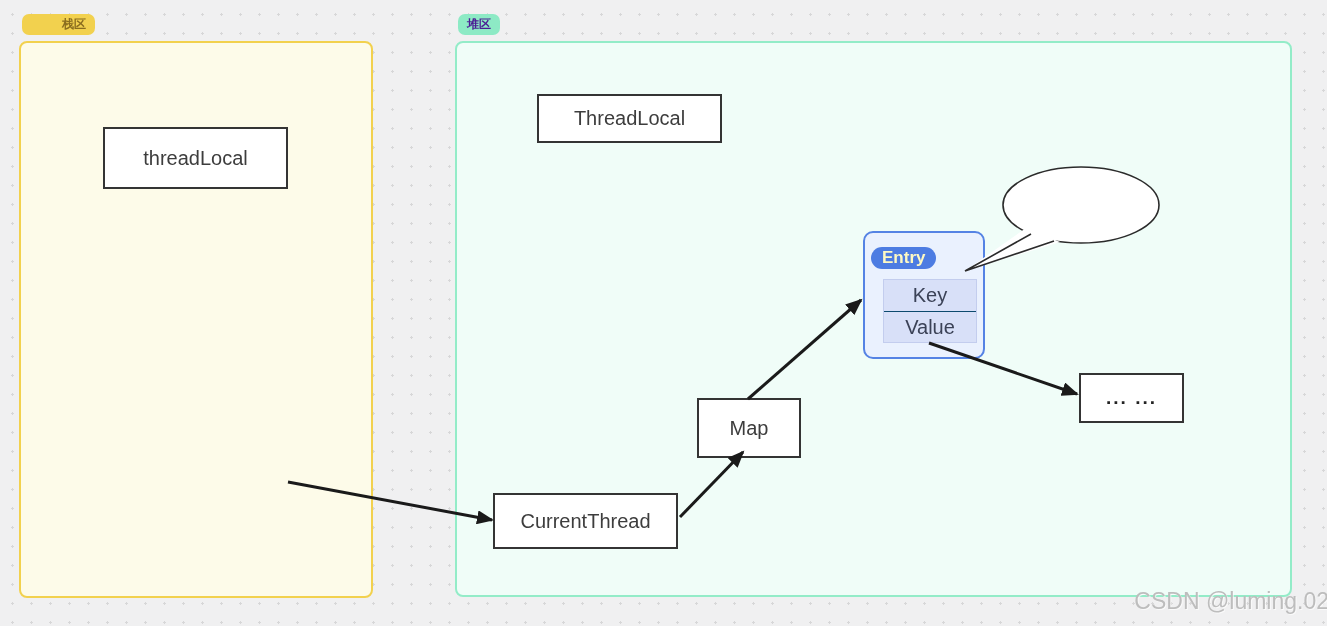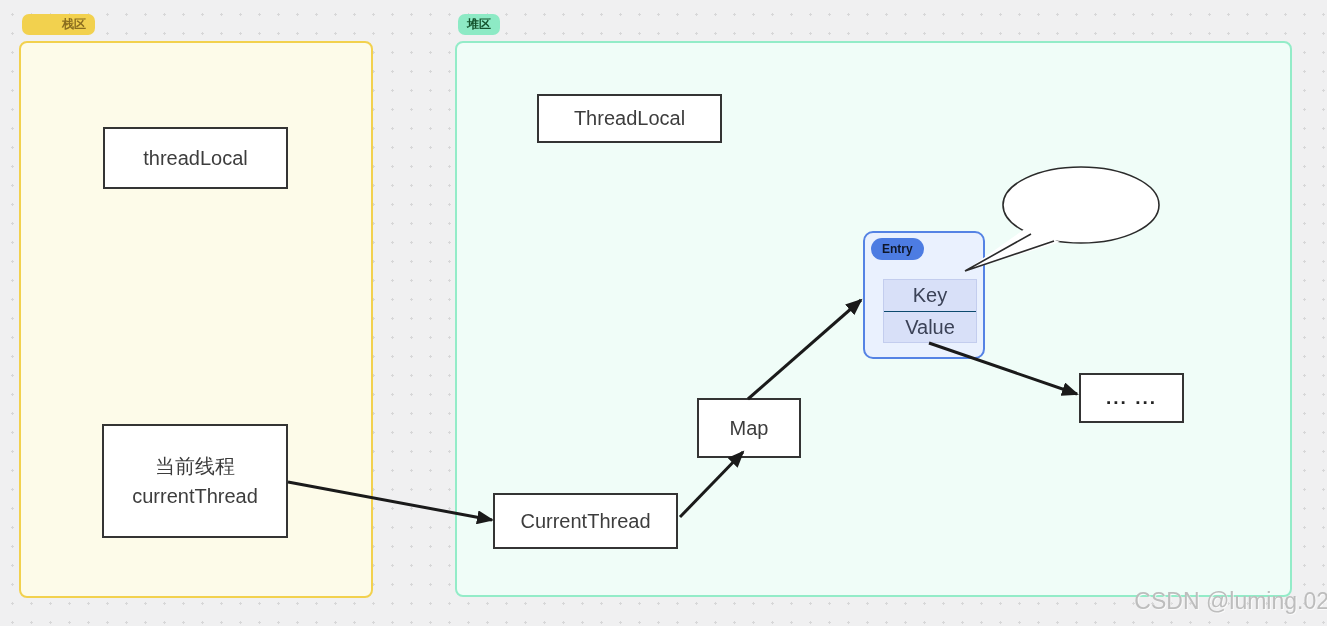--- a/index.html
+++ b/index.html
@@ -44,21 +44,21 @@
   }
   .badge.stack-badge {
     left: 22px; top: 14px;
     background: #f2d14e;
     color: #8a6d1f;
     padding-left: 40px;
   }
   .badge.heap-badge {
     left: 458px; top: 14px;
     background: #8deac5;
-    color: #14532d;
+    color: #4c1d95;
   }
   .node {
     position: absolute;
     background: #ffffff;
     border: 2px solid #343434;
     color: #3d3d3d;
     display: flex;
     align-items: center;
     justify-content: center;
     font-size: 20px;
@@ -75,26 +75,26 @@
   .entry-card {
     position: absolute;
     left: 863px; top: 231px; width: 122px; height: 128px;
     background: #eaf1fe;
     border: 2px solid #5583e4;
     border-radius: 10px;
     z-index: 3;
   }
   .entry-pill {
     position: absolute;
-    left: 6px; top: 5px;
+    left: 6px; top: 14px;
     height: 22px;
     padding: 0 11px;
     background: #4d7ce2;
-    color: #0f172a;
-    font-size: 12px;
+    color: #fef9c3;
+    font-size: 17px;
     font-weight: bold;
     line-height: 22px;
     border-radius: 11px;
   }
   .entry-rows {
     position: absolute;
     left: 18px; top: 46px; width: 94px;
     border: 1px solid #c3cdee;
   }
   .entry-row {
@@ -142,24 +142,20 @@
 
   <div class="region stack"></div>
   <div class="region heap"></div>
 
   <div class="badge stack-badge">栈区</div>
   <div class="badge heap-badge">堆区</div>
 
   <div class="node thread-local-ref">
     <span>threadLocal</span>
   </div>
-  <div class="node cur-thread-ref">
-    <span>当前线程</span>
-    <span>currentThread</span>
-  </div>
 
   <div class="node thread-local-obj">
     <span>ThreadLocal</span>
   </div>
   <div class="node map-obj">
     <span>Map</span>
   </div>
   <div class="node cur-thread-obj">
     <span>CurrentThread</span>
   </div>

